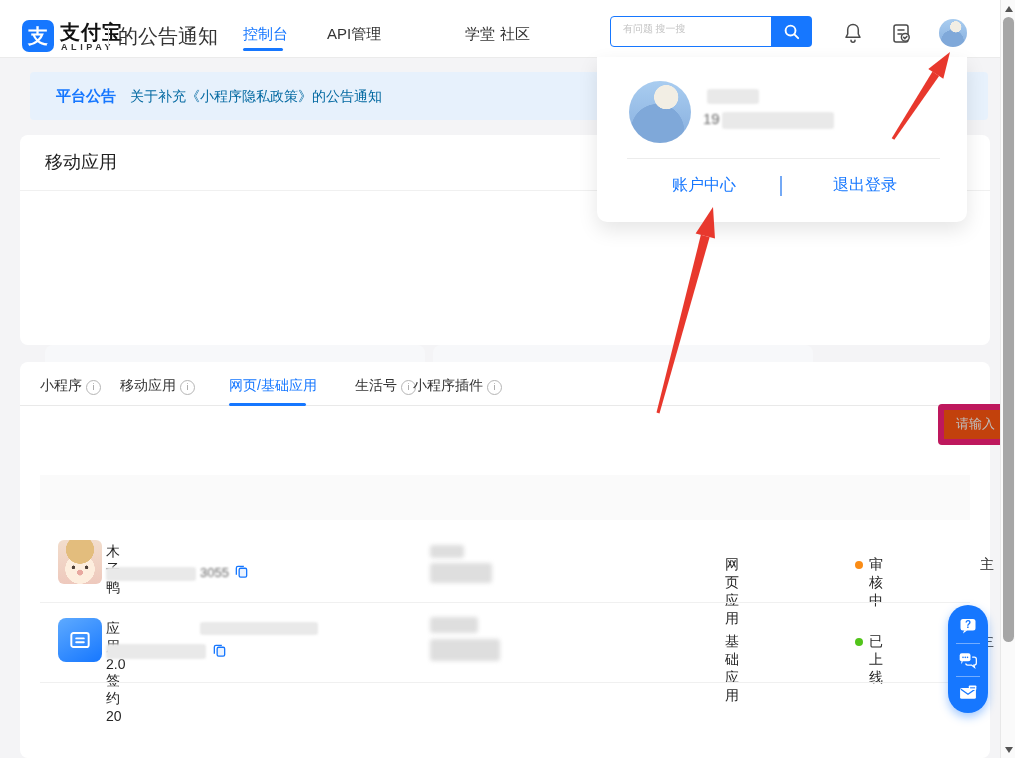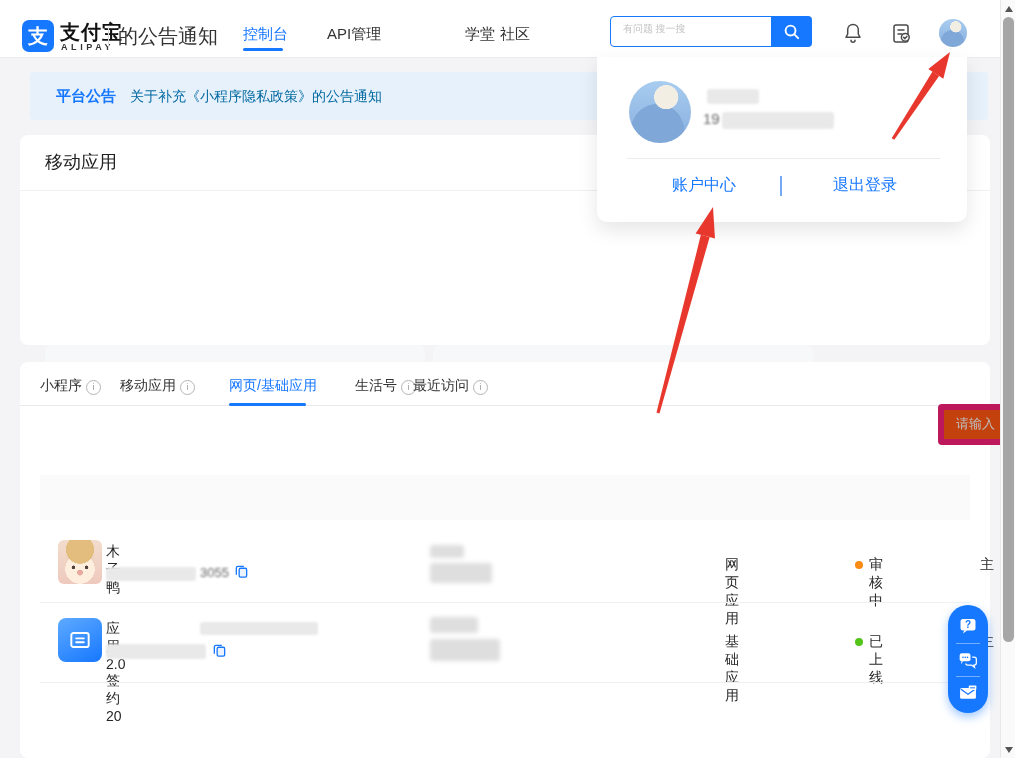--- a/index.html
+++ b/index.html
@@ -215,21 +215,21 @@
     <i class="info">i</i>
   </div>
   <div class="abs tab active" style="left:229px;">
     <span>网页/基础应用</span>
   </div>
   <div class="abs tab" style="left:335px;margin-left:20px;">
     <span>生活号</span>
     <i class="info">i</i>
   </div>
   <div class="abs tab" style="left:413px;">
-    <span>最近访问</span>
+    <span>小程序插件</span>
     <i class="info">i</i>
   </div>
   <div class="abs tabs-divider"></div>
   <div class="abs tab-underline"></div>
 
   <div class="abs filter-box">
     <input placeholder="请输入" style="">
   </div>
 
   <div class="abs thead">

